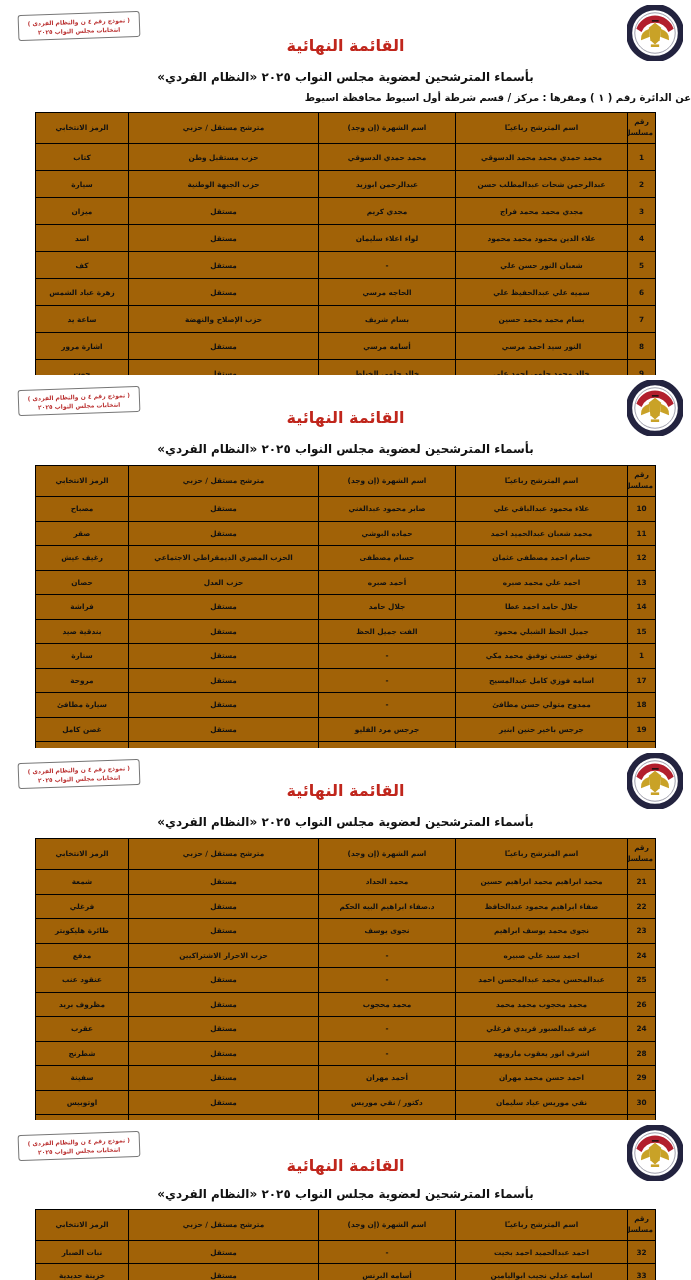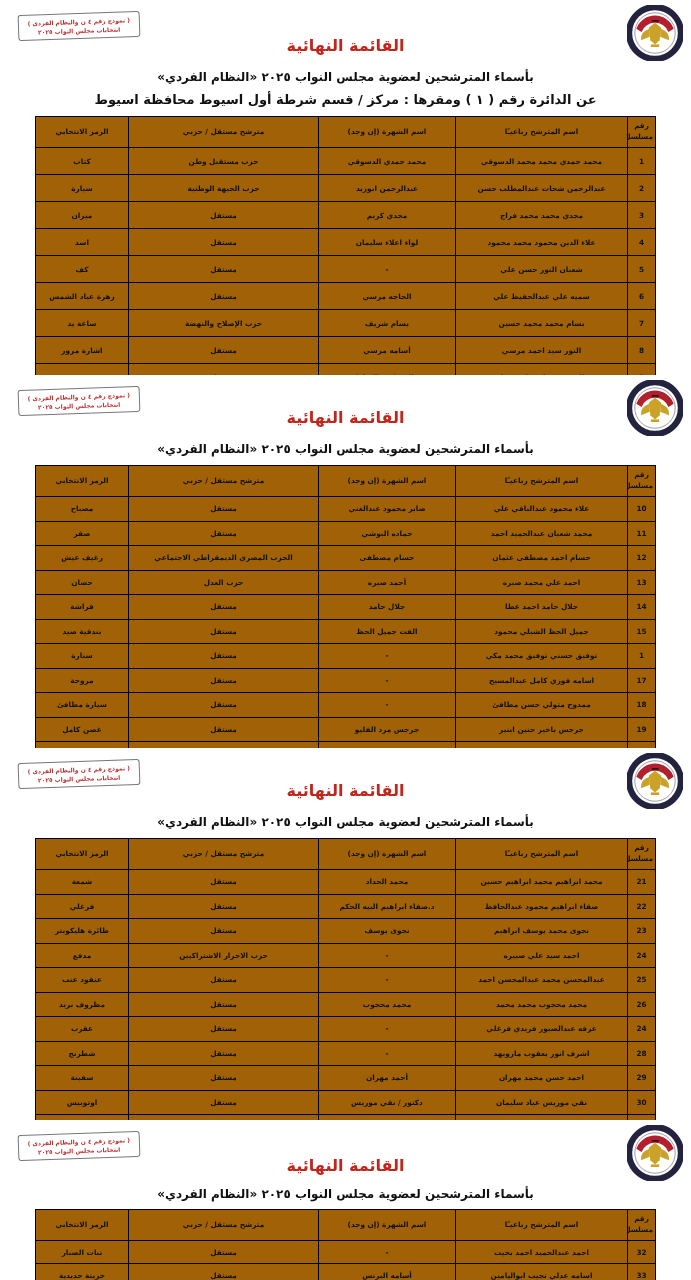--- a/index.html
+++ b/index.html
@@ -20,22 +20,22 @@
   .title{
     margin:0;padding-top:36px;text-align:center;
     color:#c0261c;font-size:16px;font-weight:700;letter-spacing:.5px;
   }
   .page-2 .title,.page-3 .title{padding-top:33px;}
   .subtitle{
     margin:0;padding-top:15px;text-align:center;color:#111;
     font-size:12px;font-weight:700;
   }
   .district{
-    margin:0;padding-top:8px;text-align:center;color:#111;
-    font-size:13px;font-weight:700;
+    margin:0;padding-top:8px;text-align:right;color:#111;
+    font-size:10px;font-weight:700;
   }
   table{
     margin:9px auto 0;border-collapse:collapse;table-layout:fixed;
     width:620px;direction:rtl;background:#a16207;
   }
   th,td{
     border:1px solid #000;text-align:center;vertical-align:middle;
     font-size:7.3px;font-weight:700;color:#111;padding:1px 2px;
     overflow:hidden;
   }

